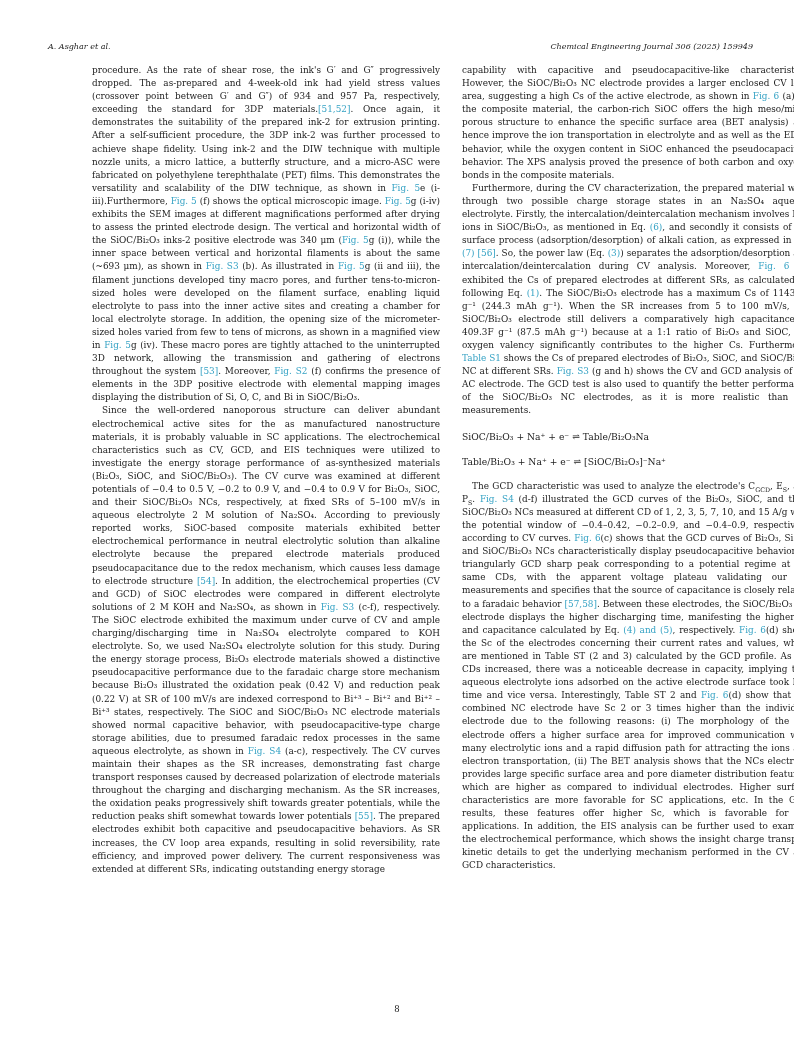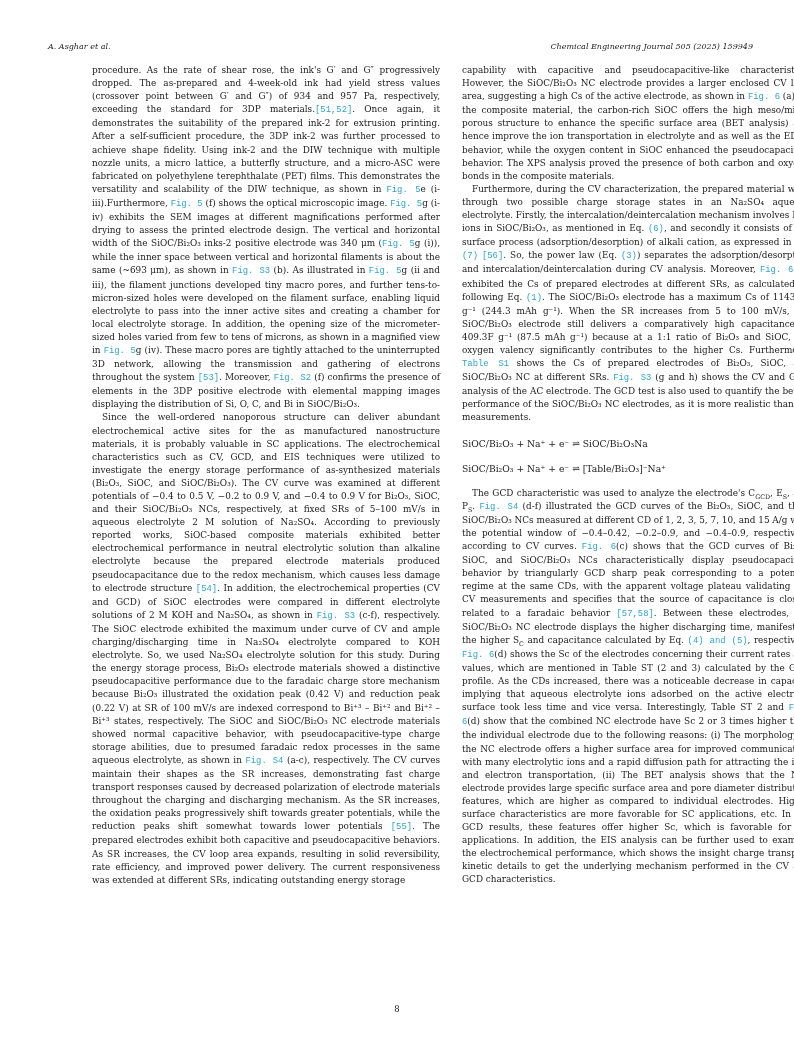--- a/index.html
+++ b/index.html
@@ -6,47 +6,47 @@
   body{width:794px;height:1058px;color:#1b1b1b;font-family:"DejaVu Serif","Liberation Serif",serif;}
   .page{position:relative;width:794px;height:1058px;overflow:hidden;background:#ffffff;}
   .header{position:absolute;top:42px;left:48px;right:41px;display:flex;justify-content:space-between;font-size:8px;font-style:italic;color:#1b1b1b;text-align:right;}
   .columns{position:absolute;top:64px;left:48px;display:flex;gap:22px;margin-left:44px;}
   .col{width:348px;font-size:8.9px;line-height:13.1px;text-align:justify;hyphens:auto;}
   .para{margin:0;padding:0;}
   .para.indent{text-indent:10px;}
   .heading{font-style:italic;margin:12px 0 6px 0;}
   .equation{display:flex;justify-content:space-between;align-items:baseline;margin:12px 0;font-size:9.2px;}
   .eq-num{padding-left:8px;}
-  .lnk{color:#35a2c4;font-family:Liberation Mono, monospace;}
+  .lnk{color:#35a2c4;}
   sub{font-size:6.3px;line-height:0;}
   .footer{position:absolute;top:1004px;left:0;width:100%;text-align:center;font-size:8.5px;color:#1b1b1b;}
 </style>
 </head>
 <body>
 
 <div class="page">
   <div class="header">
     <span>A. Asghar et al.</span>
-    <span>Chemical Engineering Journal 505 (2025) 159949</span>
+    <span>Chemical Engineering Journal 306 (2025) 159949</span>
   </div>
 
   <div class="columns">
     <div class="col">
         <p class="para">procedure. As the rate of shear rose, the ink's G′ and G″ progressively dropped. The as-prepared and 4-week-old ink had yield stress values (crossover point between G′ and G″) of 934 and 957 Pa, respectively, exceeding the standard for 3DP materials.<span class="lnk">[51,52]</span>. Once again, it demonstrates the suitability of the prepared ink-2 for extrusion printing. After a self-sufficient procedure, the 3DP ink-2 was further processed to achieve shape fidelity. Using ink-2 and the DIW technique with multiple nozzle units, a micro lattice, a butterfly structure, and a micro-ASC were fabricated on polyethylene terephthalate (PET) films. This demonstrates the versatility and scalability of the DIW technique, as shown in <span class="lnk">Fig. 5</span>e (i-iii).Furthermore, <span class="lnk">Fig. 5</span> (f) shows the optical microscopic image. <span class="lnk">Fig. 5</span>g (i-iv) exhibits the SEM images at different magnifications performed after drying to assess the printed electrode design. The vertical and horizontal width of the SiOC/Bi₂O₃ inks-2 positive electrode was 340 μm (<span class="lnk">Fig. 5</span>g (i)), while the inner space between vertical and horizontal filaments is about the same (~693 μm), as shown in <span class="lnk">Fig. S3</span> (b). As illustrated in <span class="lnk">Fig. 5</span>g (ii and iii), the filament junctions developed tiny macro pores, and further tens-to-micron-sized holes were developed on the filament surface, enabling liquid electrolyte to pass into the inner active sites and creating a chamber for local electrolyte storage. In addition, the opening size of the micrometer-sized holes varied from few to tens of microns, as shown in a magnified view in <span class="lnk">Fig. 5</span>g (iv). These macro pores are tightly attached to the uninterrupted 3D network, allowing the transmission and gathering of electrons throughout the system <span class="lnk">[53]</span>. Moreover, <span class="lnk">Fig. S2</span> (f) confirms the presence of elements in the 3DP positive electrode with elemental mapping images displaying the distribution of Si, O, C, and Bi in SiOC/Bi₂O₃.</p>
         <p class="para indent">Since the well-ordered nanoporous structure can deliver abundant electrochemical active sites for the as manufactured nanostructure materials, it is probably valuable in SC applications. The electrochemical characteristics such as CV, GCD, and EIS techniques were utilized to investigate the energy storage performance of as-synthesized materials (Bi₂O₃, SiOC, and SiOC/Bi₂O₃). The CV curve was examined at different potentials of −0.4 to 0.5 V, −0.2 to 0.9 V, and −0.4 to 0.9 V for Bi₂O₃, SiOC, and their SiOC/Bi₂O₃ NCs, respectively, at fixed SRs of 5–100 mV/s in aqueous electrolyte 2 M solution of Na₂SO₄. According to previously reported works, SiOC-based composite materials exhibited better electrochemical performance in neutral electrolytic solution than alkaline electrolyte because the prepared electrode materials produced pseudocapacitance due to the redox mechanism, which causes less damage to electrode structure <span class="lnk">[54]</span>. In addition, the electrochemical properties (CV and GCD) of SiOC electrodes were compared in different electrolyte solutions of 2 M KOH and Na₂SO₄, as shown in <span class="lnk">Fig. S3</span> (c-f), respectively. The SiOC electrode exhibited the maximum under curve of CV and ample charging/discharging time in Na₂SO₄ electrolyte compared to KOH electrolyte. So, we used Na₂SO₄ electrolyte solution for this study. During the energy storage process, Bi₂O₃ electrode materials showed a distinctive pseudocapacitive performance due to the faradaic charge store mechanism because Bi₂O₃ illustrated the oxidation peak (0.42 V) and reduction peak (0.22 V) at SR of 100 mV/s are indexed correspond to Bi⁺³ – Bi⁺² and Bi⁺² – Bi⁺³ states, respectively. The SiOC and SiOC/Bi₂O₃ NC electrode materials showed normal capacitive behavior, with pseudocapacitive-type charge storage abilities, due to presumed faradaic redox processes in the same aqueous electrolyte, as shown in <span class="lnk">Fig. S4</span> (a-c), respectively. The CV curves maintain their shapes as the SR increases, demonstrating fast charge transport responses caused by decreased polarization of electrode materials throughout the charging and discharging mechanism. As the SR increases, the oxidation peaks progressively shift towards greater potentials, while the reduction peaks shift somewhat towards lower potentials <span class="lnk">[55]</span>. The prepared electrodes exhibit both capacitive and pseudocapacitive behaviors. As SR increases, the CV loop area expands, resulting in solid reversibility, rate efficiency, and improved power delivery. The current responsiveness was extended at different SRs, indicating outstanding energy storage</p>
       </div>
     <div class="col">
         <p class="para">capability with capacitive and pseudocapacitive-like characteristics. However, the SiOC/Bi₂O₃ NC electrode provides a larger enclosed CV loop area, suggesting a high Cs of the active electrode, as shown in <span class="lnk">Fig. 6</span> (a). In the composite material, the carbon-rich SiOC offers the high meso/micro porous structure to enhance the specific surface area (BET analysis) and hence improve the ion transportation in electrolyte and as well as the EDLC behavior, while the oxygen content in SiOC enhanced the pseudocapacitive behavior. The XPS analysis proved the presence of both carbon and oxygen bonds in the composite materials.</p>
         <p class="para indent">Furthermore, during the CV characterization, the prepared material went through two possible charge storage states in an Na₂SO₄ aqueous electrolyte. Firstly, the intercalation/deintercalation mechanism involves Na⁺ ions in SiOC/Bi₂O₃, as mentioned in Eq. <span class="lnk">(6)</span>, and secondly it consists of the surface process (adsorption/desorption) of alkali cation, as expressed in Eq. <span class="lnk">(7)</span> <span class="lnk">[56]</span>. So, the power law (Eq. <span class="lnk">(3)</span>) separates the adsorption/desorption and intercalation/deintercalation during CV analysis. Moreover, <span class="lnk">Fig. 6</span> (b) exhibited the Cs of prepared electrodes at different SRs, as calculated by following Eq. <span class="lnk">(1)</span>. The SiOC/Bi₂O₃ electrode has a maximum Cs of 1143.2F g⁻¹ (244.3 mAh g⁻¹). When the SR increases from 5 to 100 mV/s, the SiOC/Bi₂O₃ electrode still delivers a comparatively high capacitance of 409.3F g⁻¹ (87.5 mAh g⁻¹) because at a 1:1 ratio of Bi₂O₃ and SiOC, the oxygen valency significantly contributes to the higher Cs. Furthermore, <span class="lnk">Table S1</span> shows the Cs of prepared electrodes of Bi₂O₃, SiOC, and SiOC/Bi₂O₃ NC at different SRs. <span class="lnk">Fig. S3</span> (g and h) shows the CV and GCD analysis of the AC electrode. The GCD test is also used to quantify the better performance of the SiOC/Bi₂O₃ NC electrodes, as it is more realistic than CV measurements.</p>
         <div class="equation">
-          <span>SiOC/Bi₂O₃ + Na⁺ + e⁻ ⇌ SiOC/Bi₂O₃Na</span>
+          <span>SiOC/Bi₂O₃ + Na⁺ + e⁻ ⇌ Table/Bi₂O₃Na</span>
           <span class="eq-num">(6)</span>
         </div>
         <div class="equation">
-          <span>SiOC/Bi₂O₃ + Na⁺ + e⁻ ⇌ [Table/Bi₂O₃]⁻Na⁺</span>
+          <span>Table/Bi₂O₃ + Na⁺ + e⁻ ⇌ [SiOC/Bi₂O₃]⁻Na⁺</span>
           <span class="eq-num">(7)</span>
         </div>
         <p class="para indent">The GCD characteristic was used to analyze the electrode's C<sub>GCD</sub>, E<sub>S</sub>, and P<sub>S</sub>. <span class="lnk">Fig. S4</span> (d-f) illustrated the GCD curves of the Bi₂O₃, SiOC, and their SiOC/Bi₂O₃ NCs measured at different CD of 1, 2, 3, 5, 7, 10, and 15 A/g with the potential window of −0.4–0.42, −0.2–0.9, and −0.4–0.9, respectively, according to CV curves. <span class="lnk">Fig. 6</span>(c) shows that the GCD curves of Bi₂O₃, SiOC, and SiOC/Bi₂O₃ NCs characteristically display pseudocapacitive behavior by triangularly GCD sharp peak corresponding to a potential regime at the same CDs, with the apparent voltage plateau validating our CV measurements and specifies that the source of capacitance is closely related to a faradaic behavior <span class="lnk">[57,58]</span>. Between these electrodes, the SiOC/Bi₂O₃ NC electrode displays the higher discharging time, manifesting the higher S<sub>C</sub> and capacitance calculated by Eq. <span class="lnk">(4) and (5)</span>, respectively. <span class="lnk">Fig. 6</span>(d) shows the Sc of the electrodes concerning their current rates and values, which are mentioned in Table ST (2 and 3) calculated by the GCD profile. As the CDs increased, there was a noticeable decrease in capacity, implying that aqueous electrolyte ions adsorbed on the active electrode surface took less time and vice versa. Interestingly, Table ST 2 and <span class="lnk">Fig. 6</span>(d) show that the combined NC electrode have Sc 2 or 3 times higher than the individual electrode due to the following reasons: (i) The morphology of the NC electrode offers a higher surface area for improved communication with many electrolytic ions and a rapid diffusion path for attracting the ions and electron transportation, (ii) The BET analysis shows that the NCs electrode provides large specific surface area and pore diameter distribution features, which are higher as compared to individual electrodes. Higher surface characteristics are more favorable for SC applications, etc. In the GCD results, these features offer higher Sc, which is favorable for SC applications. In addition, the EIS analysis can be further used to examine the electrochemical performance, which shows the insight charge transport kinetic details to get the underlying mechanism performed in the CV and GCD characteristics.</p>
       </div>
   </div>
 
   <div class="footer">
     <span>8</span>
   </div>
 </div>

